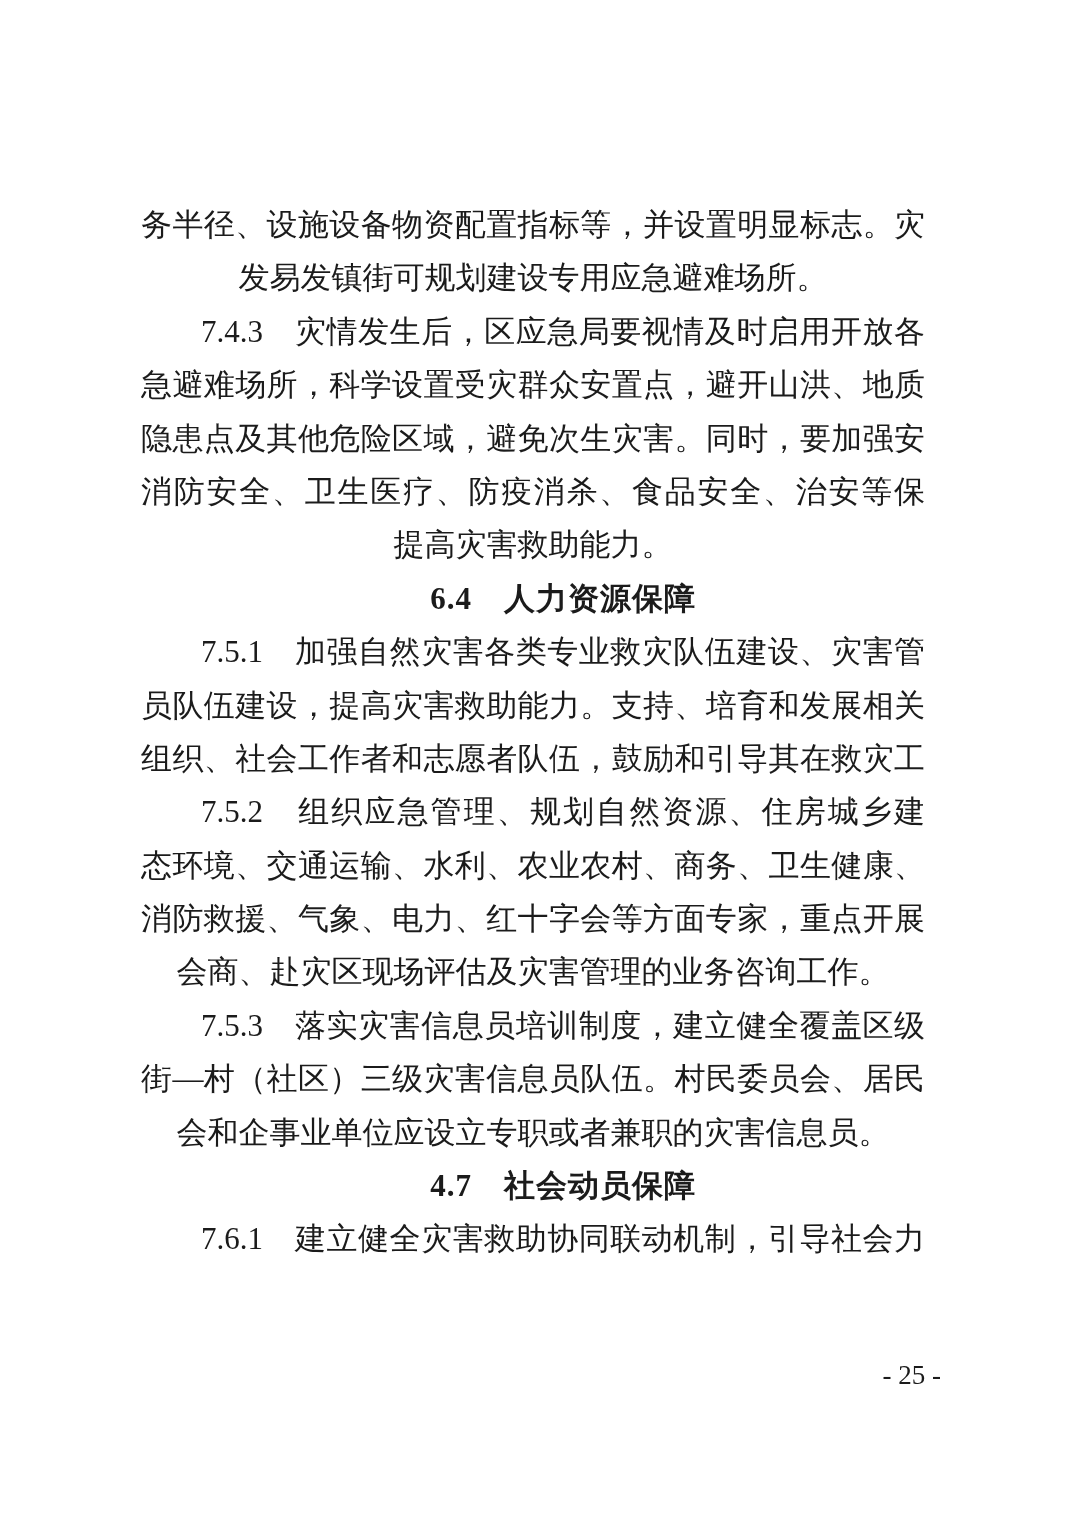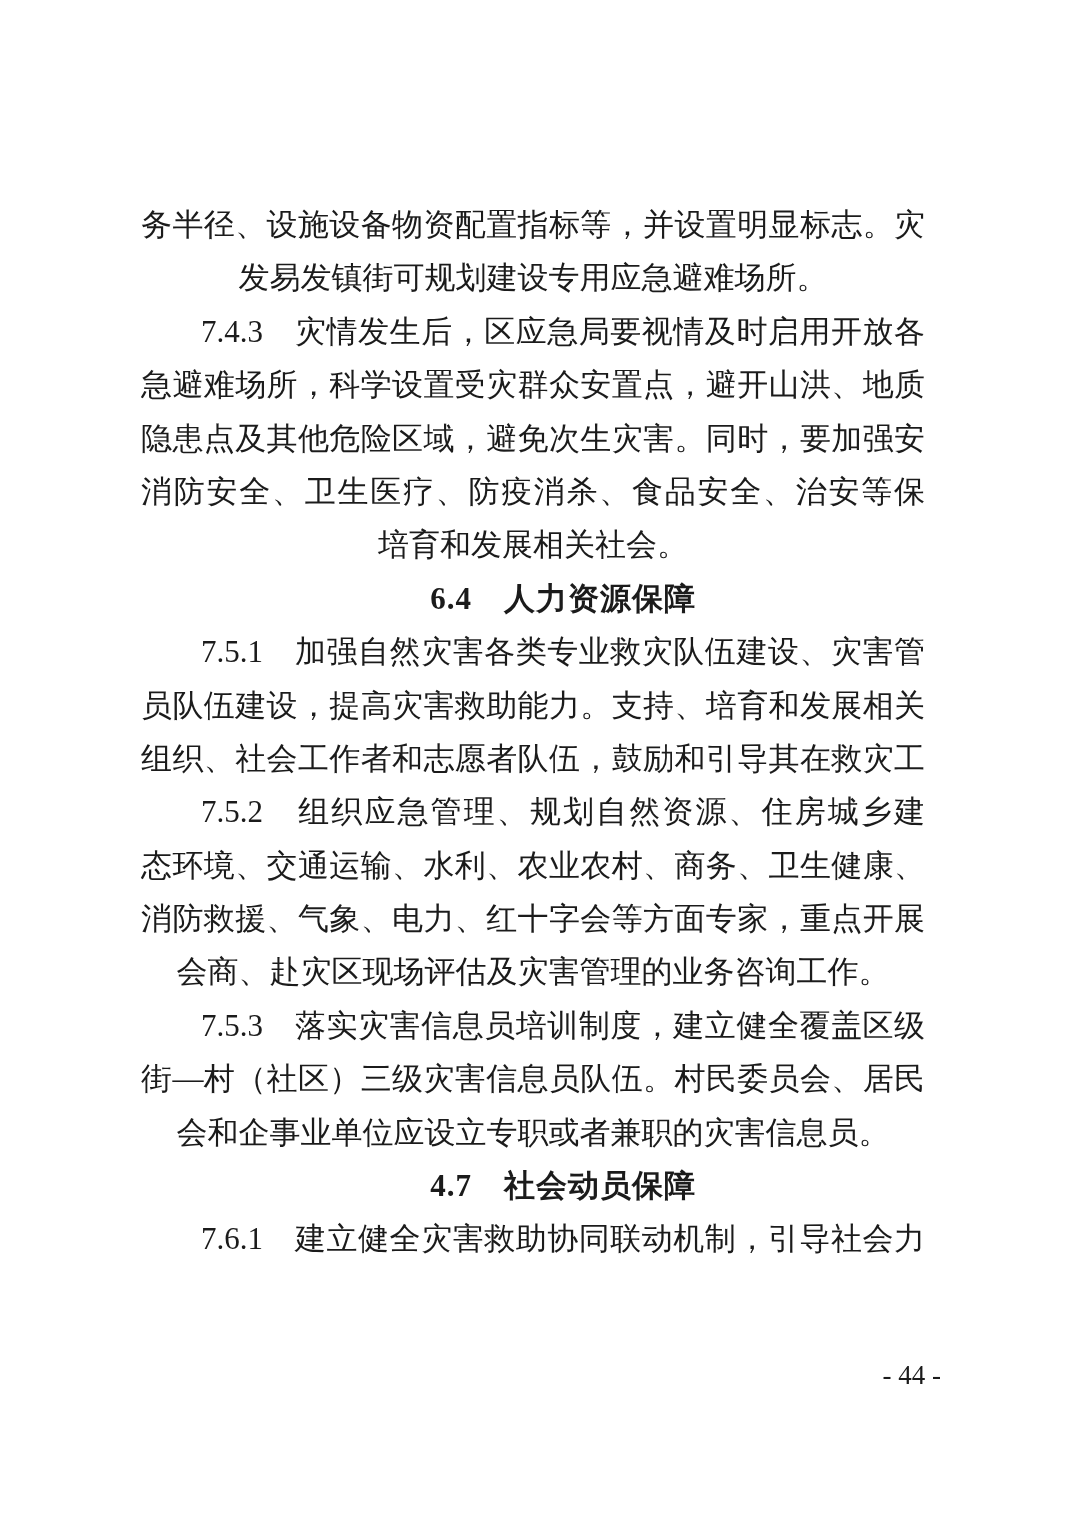--- a/index.html
+++ b/index.html
@@ -57,29 +57,29 @@
 <body>
 
 <div class="page">
   <div class="content">
     <div class="line justify">务半径、设施设备物资配置指标等，并设置明显标志。灾害多</div>
     <div class="line">发易发镇街可规划建设专用应急避难场所。</div>
     <div class="line justify indent">7.4.3　灾情发生后，区应急局要视情及时启用开放各类应</div>
     <div class="line justify">急避难场所，科学设置受灾群众安置点，避开山洪、地质灾害</div>
     <div class="line justify">隐患点及其他危险区域，避免次生灾害。同时，要加强安置点</div>
     <div class="line justify">消防安全、卫生医疗、防疫消杀、食品安全、治安等保障，确</div>
-    <div class="line">培育和发展相关社会。</div>
+    <div class="line">提高灾害救助能力。</div>
     <div class="line heading indent">6.4　人力资源保障</div>
     <div class="line justify indent">7.5.1　加强自然灾害各类专业救灾队伍建设、灾害管理人</div>
     <div class="line justify">员队伍建设，提高灾害救助能力。支持、培育和发展相关社会</div>
     <div class="line justify">组织、社会工作者和志愿者队伍，鼓励和引导其在救灾工作中</div>
     <div class="line justify indent">7.5.2　组织应急管理、规划自然资源、住房城乡建设、生</div>
     <div class="line justify">态环境、交通运输、水利、农业农村、商务、卫生健康、林业、</div>
     <div class="line justify">消防救援、气象、电力、红十字会等方面专家，重点开展灾情</div>
     <div class="line">会商、赴灾区现场评估及灾害管理的业务咨询工作。</div>
     <div class="line justify indent">7.5.3　落实灾害信息员培训制度，建立健全覆盖区级—镇</div>
     <div class="line justify">街—村（社区）三级灾害信息员队伍。村民委员会、居民委员</div>
     <div class="line">会和企事业单位应设立专职或者兼职的灾害信息员。</div>
     <div class="line heading indent">4.7　社会动员保障</div>
     <div class="line justify indent">7.6.1　建立健全灾害救助协同联动机制，引导社会力量有</div>
   </div>
-  <div class="page-number">- 44 -</div>
+  <div class="page-number">- 25 -</div>
 </div>
 
 </body></html>

